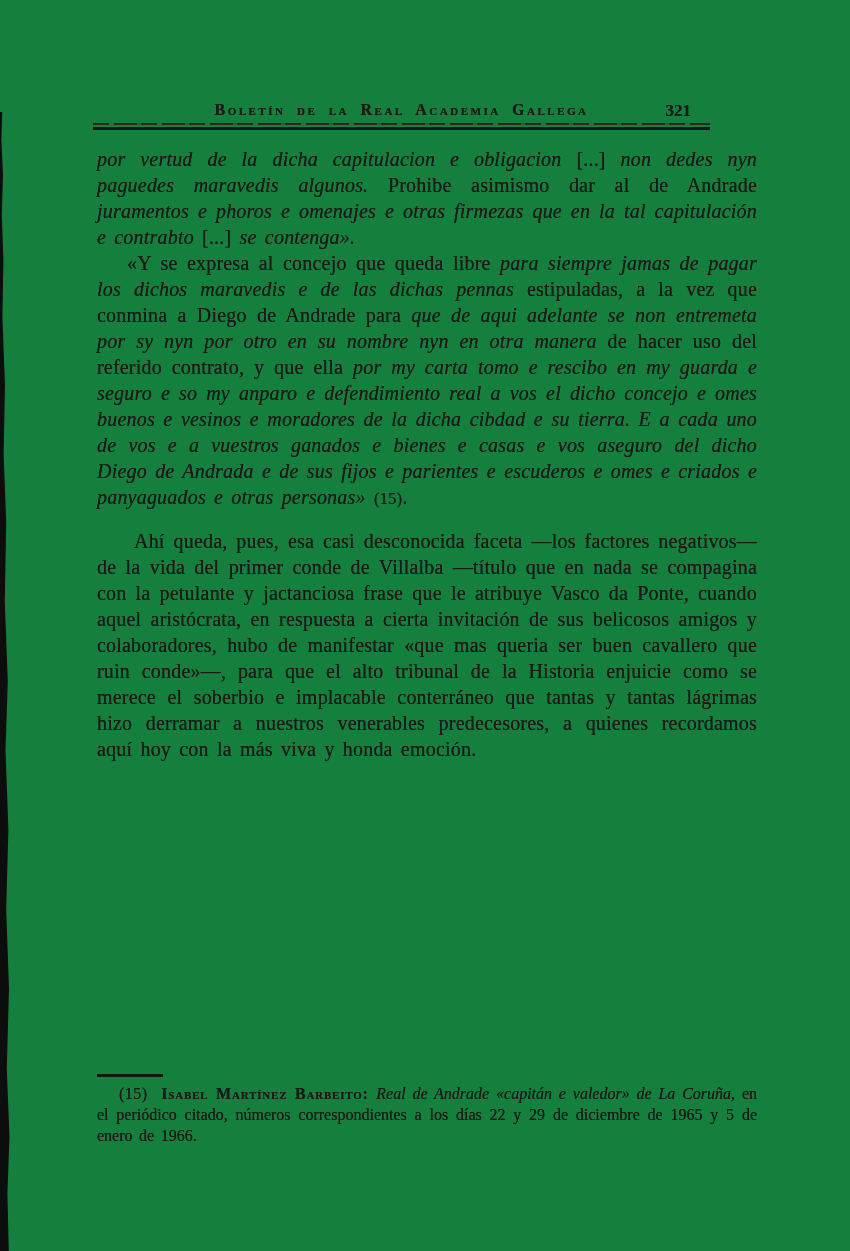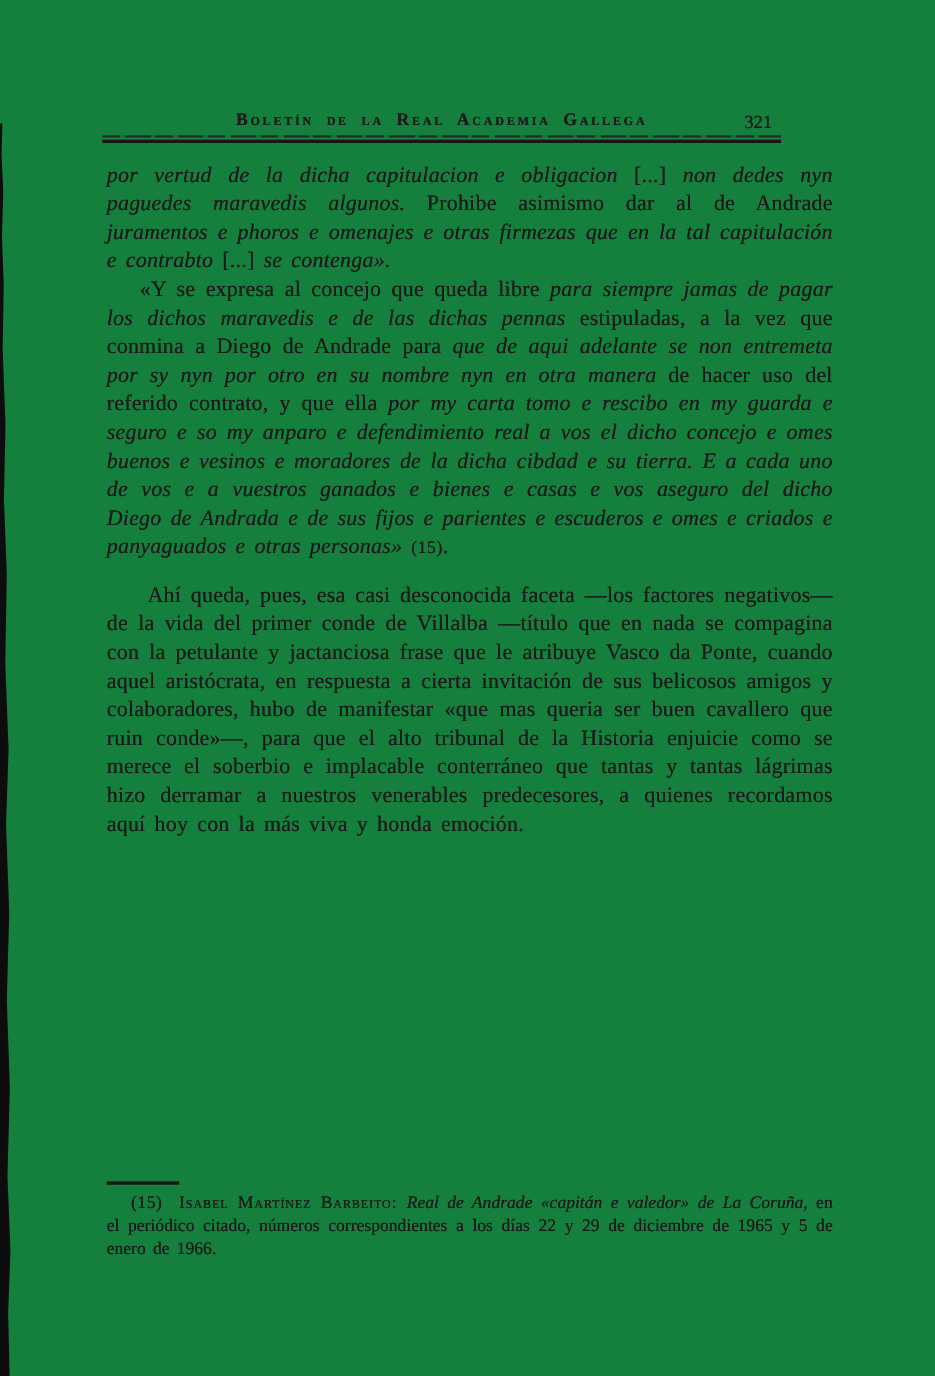--- a/index.html
+++ b/index.html
@@ -48,23 +48,23 @@
     font-variant: small-caps;
     font-weight: 700;
     font-size: 16px;
     letter-spacing: 2.5px;
     word-spacing: 5px;
     white-space: nowrap;
     text-shadow: 0 0 0.5px currentColor;
   }
   .page-number {
     position: absolute;
-    right: 8px;
+    right: 19px;
     top: 0;
-    font-weight: 400;
+    font-weight: 700;
     font-size: 17px;
     text-shadow: 0 0 0.5px currentColor;
   }
   
   .head-rule {
     position: absolute;
     left: 93px;
     top: 123px;
     width: 617px;
   }
@@ -96,21 +96,21 @@
   }
   .body-text p {
     margin: 0;
     padding: 0;
   }
   .para-indent-sm { text-indent: 30px; }
   .para-indent-md { text-indent: 37px; margin-top: 16px !important; }
   .seg-italic { font-style: italic; }
   .seg-smallcaps {
     font-variant: small-caps;
-    font-weight: 400;
+    font-weight: 700;
     letter-spacing: 0.8px;
   }
   .seg-fnref {
     font-size: 16px;
     letter-spacing: 0.5px;
   }
   .dateline {
     margin-top: 11px !important;
     text-align: center;
     text-indent: 0;

